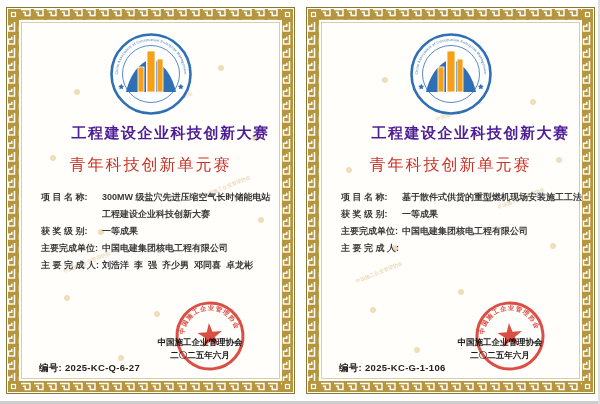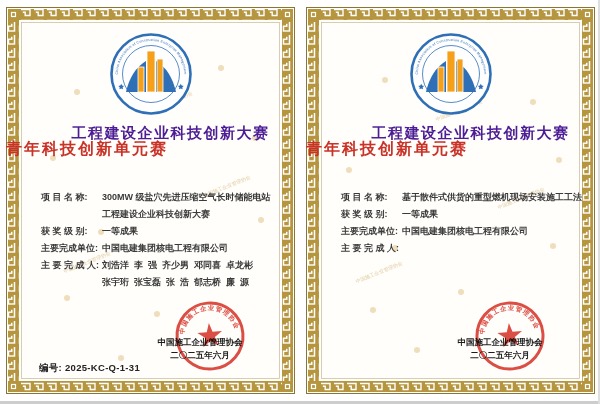--- a/index.html
+++ b/index.html
@@ -7,22 +7,22 @@
           font-family:"Liberation Sans",sans-serif;}
   .edge-bottom{position:absolute;left:0;right:0;bottom:0;height:3px;background:#cdcdcd;}
   .edge-right{position:absolute;top:0;bottom:0;right:0;width:2px;background:#dedede;}
   .cert{position:absolute;width:289px;height:387px;background:#fffefb;}
   .cert.left{left:6px;top:7px;}
   .cert.right{left:306px;top:7px;}
   .frame{position:absolute;left:0;top:0;}
   .logo{position:absolute;left:50%;top:26px;transform:translateX(-50%);}
   .title1{position:absolute;top:117px;left:0;width:100%;text-align:center;
           font-size:15px;font-weight:bold;color:#4c1d95;letter-spacing:1.5px;white-space:nowrap;padding-left:20px;}
-  .title2{position:absolute;top:132px;left:0;width:100%;
-          font-size:16px;font-weight:bold;color:#c93227;letter-spacing:2px;white-space:nowrap;}
+  .title2{position:absolute;top:148px;left:0;width:100%;text-align:center;
+          font-size:16px;font-weight:normal;color:#c93227;letter-spacing:2px;white-space:nowrap;}
   .info{position:absolute;left:35px;top:184px;right:8px;font-size:9px;font-weight:bold;
         color:#3a3a3a;}
   .row{display:flex;height:17px;align-items:flex-start;}
   .row .label{flex:none;width:59px;white-space:pre;}
   .row .value{white-space:pre;margin-left:2px;}
   .serial{position:absolute;left:33px;top:355px;font-size:9.5px;font-weight:bold;color:#222222;
           letter-spacing:.3px;white-space:pre;}
   .issuer{position:absolute;left:116px;top:329px;width:156px;text-align:center;font-size:8.5px;
           font-weight:600;color:#1c1c1c;line-height:13px;white-space:nowrap;}
   .seal{position:absolute;left:167px;top:292px;width:74px;height:74px;
@@ -132,43 +132,39 @@
         <span class="value">一等成果</span>
       </div>
       <div class="row">
         <span class="label">主要完成单位:</span>
         <span class="value">中国电建集团核电工程有限公司</span>
       </div>
       <div class="row">
         <span class="label">主 要 完 成 人:</span>
         <span class="value">刘浩洋  李  强  齐少男  邓同喜  卓龙彬</span>
       </div>
-      <div class="row">
-        <span class="label"></span>
-        <span class="value">张宇珩  张宝磊  张  浩  郁志桥  廉  源</span>
-      </div>
     </div>
 
     <div class="issuer">
       <div>中国施工企业管理协会</div>
       <div>二〇二五年六月</div>
     </div>
 
     <svg class="seal" width="74" height="74" viewBox="0 0 74 74">
       <defs>
           <path id="sealArcL" d="M 12.6,45.9 A 26,26 0 1 1 61.4,45.9" fill="none"></path>
         </defs>
       <circle cx="37" cy="37" r="33" fill="none" stroke="#d84037" stroke-width="3"></circle>
       <path d="M37,24 l2.92,8.98 9.44,0 -7.63,5.56 2.91,8.98 -7.64,-5.55 -7.64,5.55 2.91,-8.98 -7.63,-5.56 9.44,0 Z" fill="#d84037"></path>
       <text font-size="6.3" font-weight="bold" fill="#d84037" letter-spacing="1.1">
         <textPath href="#sealArcL" startOffset="50%" text-anchor="middle">中国施工企业管理协会</textPath>
       </text>
     </svg>
 
-    <div class="serial"><span>编号:</span><span> </span><span>2025-KC-Q-1-31</span></div>
+    <div class="serial"><span>编号:</span><span> </span><span>2025-KC-Q-6-27</span></div>
   </div>
 
   <div class="cert right">
     <svg class="frame" width="289" height="387" viewBox="0 0 289 387">
       <rect x="0.5" y="0.5" width="288" height="386" fill="none" stroke="#8a7634" stroke-width="1"></rect>
       <rect x="13" y="2" width="263" height="11" fill="url(#mh)"></rect>
       <rect x="13" y="374" width="263" height="11" fill="url(#mh)"></rect>
       <rect x="2" y="13" width="11" height="361" fill="url(#mv)"></rect>
       <rect x="276" y="13" width="11" height="361" fill="url(#mv)"></rect>
       <g>
@@ -259,17 +255,18 @@
       <defs>
           <path id="sealArcR" d="M 12.6,45.9 A 26,26 0 1 1 61.4,45.9" fill="none"></path>
         </defs>
       <circle cx="37" cy="37" r="33" fill="none" stroke="#d84037" stroke-width="3"></circle>
       <path d="M37,24 l2.92,8.98 9.44,0 -7.63,5.56 2.91,8.98 -7.64,-5.55 -7.64,5.55 2.91,-8.98 -7.63,-5.56 9.44,0 Z" fill="#d84037"></path>
       <text font-size="6.3" font-weight="bold" fill="#d84037" letter-spacing="1.1">
         <textPath href="#sealArcR" startOffset="50%" text-anchor="middle">中国施工企业管理协会</textPath>
       </text>
     </svg>
 
+    <div class="serial"><span>编号:</span><span> </span><span>2025-KC-G-1-106</span></div>
   </div>
 
   <div class="edge-bottom"></div>
   <div class="edge-right"></div>
 </div>
 
 </body></html>

